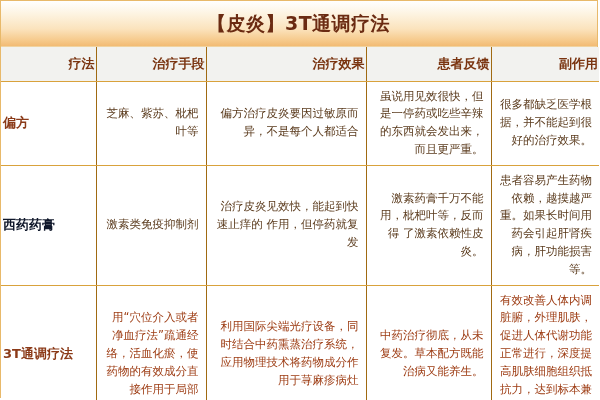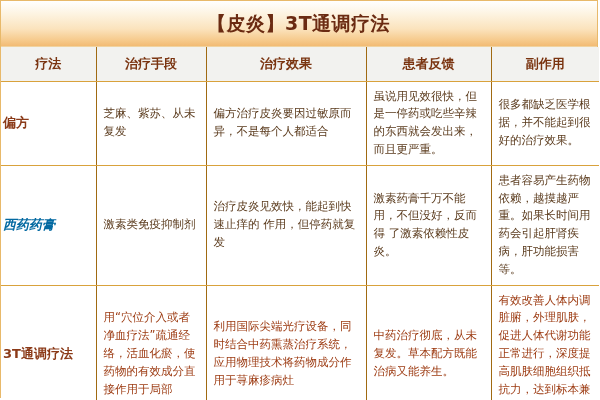--- a/index.html
+++ b/index.html
@@ -70,20 +70,21 @@
   table.cmp col.c-means    { width: 110px; }
   table.cmp col.c-effect   { width: 160px; }
   table.cmp col.c-feedback { width: 125px; }
   table.cmp col.c-side     { width: 108px; }
 
   table.cmp th, table.cmp td {
     border-right: 1px solid #a06a12;
     border-bottom: 1px solid #d9a23c;
     vertical-align: middle;
     box-sizing: border-box;
+    text-align: right;
   }
   table.cmp th:last-child, table.cmp td:last-child {
     border-right: none;
   }
   table.cmp tr:last-child td { border-bottom: none; }
 
   thead th {
     background: #f2f2ef;
     color: #7a3410;
     font-size: 13px;
@@ -106,21 +107,21 @@
     font-weight: bold;
     font-size: 13px;
     padding: 4px 2px;
   }
 
   
   tr.row-brown td  { color: #5a3a1c; }
   tr.row-brown td.therapy-name { color: #8b3a18; }
 
   tr.row-dark td   { color: #5a3a1c; }
-  tr.row-dark td.therapy-name { color: #0369a1; font-style: italic; }
+  tr.row-dark td.therapy-name { color: #0f172a; }
 
   tr.row-accent td { color: #9c3a11; }
   tr.row-accent td.therapy-name { color: #8b3a18; }
 </style>
 </head>
 <body>
 
 <div class="comparison-wrap">
 
   <div class="title-bar">
@@ -143,31 +144,31 @@
         <th>治疗手段</th>
         <th>治疗效果</th>
         <th>患者反馈</th>
         <th>副作用</th>
       </tr>
     </thead>
     <tbody>
 
       <tr class="row-brown">
         <td class="therapy-name">偏方</td>
-        <td>芝麻、紫苏、从未复发</td>
+        <td>芝麻、紫苏、枇杷叶等</td>
         <td>偏方治疗皮炎要因过敏原而异，不是每个人都适合</td>
         <td>虽说用见效很快，但是一停药或吃些辛辣的东西就会发出来，而且更严重。</td>
         <td>很多都缺乏医学根据，并不能起到很好的治疗效果。</td>
       </tr>
 
       <tr class="row-dark">
         <td class="therapy-name">西药药膏</td>
         <td>激素类免疫抑制剂</td>
         <td>治疗皮炎见效快，能起到快速止痒的 作用，但停药就复发</td>
-        <td>激素药膏千万不能用，不但没好，反而得 了激素依赖性皮炎。</td>
+        <td>激素药膏千万不能用，枇杷叶等，反而得 了激素依赖性皮炎。</td>
         <td>患者容易产生药物依赖，越摸越严重。如果长时间用药会引起肝肾疾病，肝功能损害等。</td>
       </tr>
 
       <tr class="row-accent">
         <td class="therapy-name">3T通调疗法</td>
         <td>用“穴位介入或者净血疗法”疏通经络，活血化瘀，使药物的有效成分直接作用于局部</td>
         <td>利用国际尖端光疗设备，同时结合中药熏蒸治疗系统，应用物理技术将药物成分作用于荨麻疹病灶</td>
         <td>中药治疗彻底，从未复发。草本配方既能治病又能养生。</td>
         <td>有效改善人体内调脏腑，外理肌肤，促进人体代谢功能正常进行，深度提高肌肤细胞组织抵抗力，达到标本兼治，杜绝复发。。</td>
       </tr>

